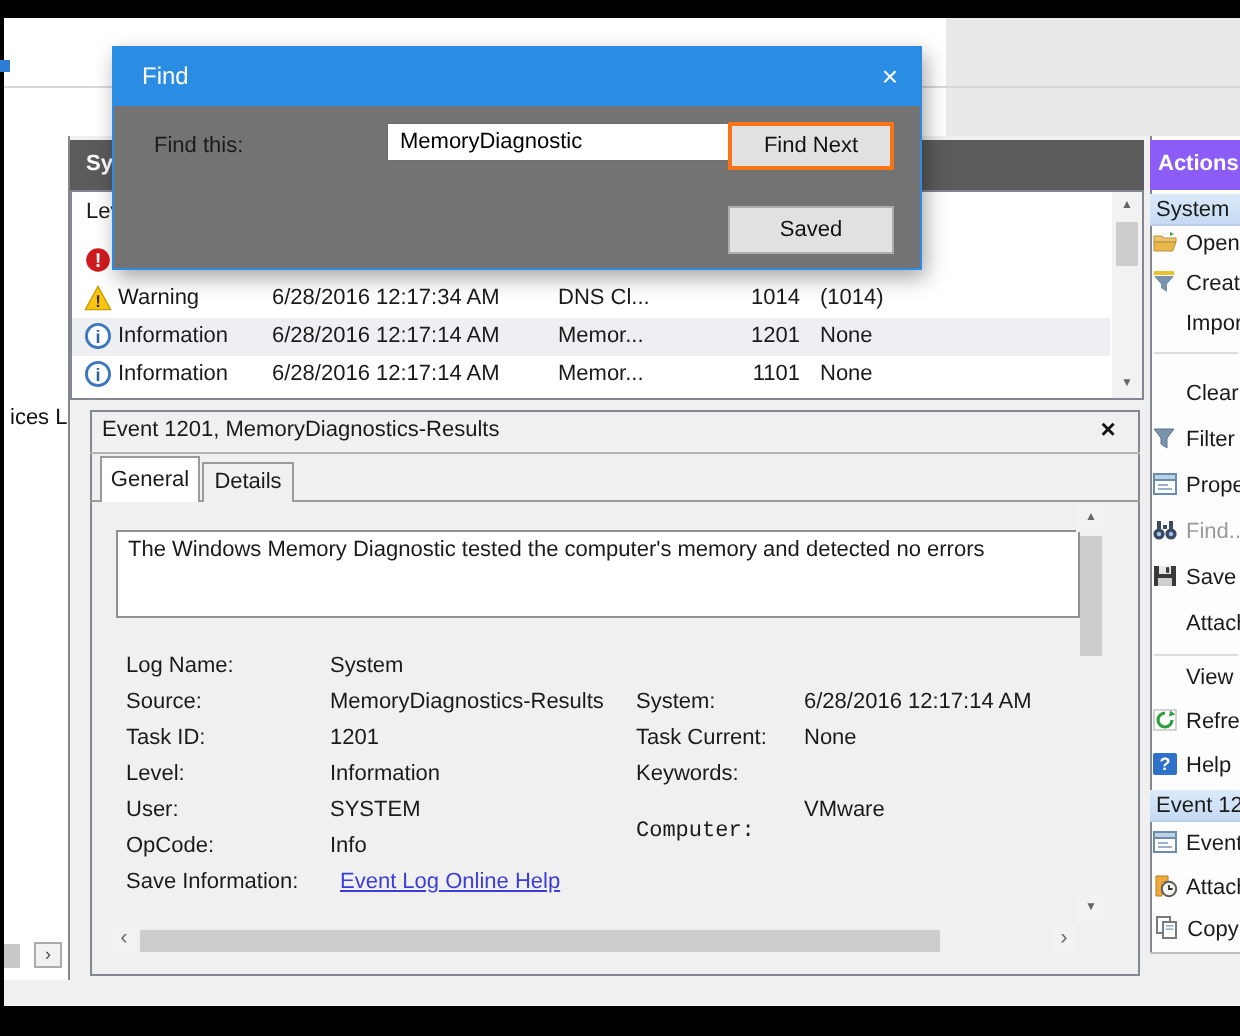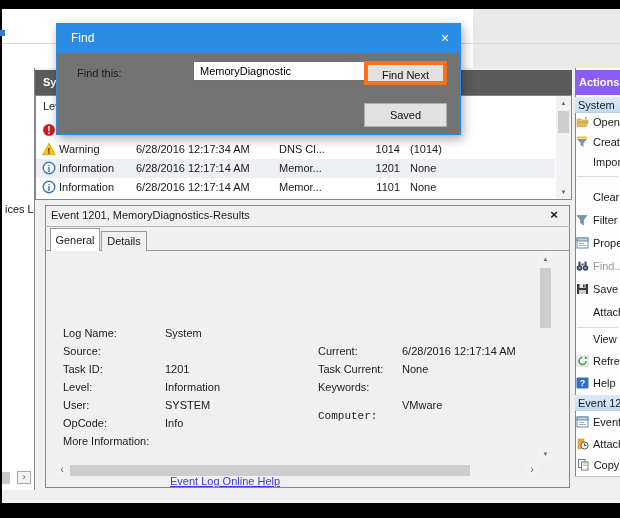--- a/index.html
+++ b/index.html
@@ -63,21 +63,21 @@
   .dialog{left:56px;top:23px;width:405px;height:112px;background:#737373;border:1px solid #2b8ce4;
           box-sizing:border-box;box-shadow:2px 4px 10px rgba(0,0,0,0.35);z-index:10;}
   .dlg-title{left:0;top:0;width:403px;height:29px;background:#2b8ce4;color:#fff;font-size:12px;line-height:29px;
              padding-left:14px;box-sizing:border-box;}
   .dlg-close{left:373px;top:0;width:30px;height:29px;color:#fff;text-align:center;line-height:28px;font-size:14px;}
   .dlg-label{left:20px;top:43px;width:75px;height:16px;}
   .dlg-input{left:100px;top:37px;width:192px;height:20px;border:1px solid #707070;background:#fff;box-sizing:border-box;
              font-family:inherit;font-size:11px;padding:0 6px;margin-left:36px;}
   .btn{width:83px;height:24px;background:#e1e1e1;border:1px solid #adadad;box-sizing:border-box;
        text-align:center;line-height:21px;font-family:inherit;font-size:11px;color:#111;}
-  .btn.default{border:4px solid #f97316;line-height:19px;text-align:center;}
+  .btn.default{border:2px solid #f97316;line-height:19px;text-align:center;}
   .black{background:#000;}
 </style>
 </head>
 <body>
 
 <div class="screen">
 
   <div class="abs black" style="left:0;top:0;width:620px;height:9px;"></div>
   <div class="abs black" style="left:0;top:503px;width:620px;height:15px;"></div>
   <div class="abs black" style="left:0;top:9px;width:2px;height:494px;"></div>
@@ -155,36 +155,38 @@
   <div class="abs sb-btn" style="left:556px;top:185px;width:15px;height:14px;">▼</div>
 
   <div class="abs dpane"></div>
   <div class="abs dtitle">Event 1201, MemoryDiagnostics-Results</div>
   <div class="abs dclose">×</div>
   <div class="abs dheadline"></div>
   <div class="abs tabline"></div>
   <div class="abs tab active">General</div>
   <div class="abs tab inactive">Details</div>
 
+  <div class="abs msgbox">The Windows Memory Diagnostic tested the computer's memory and detected no errors</div>
 
   <div class="abs flabel" style="left:63px;top:327px;">Log Name:</div>
   <div class="abs fvalue" style="left:165px;top:327px;">System</div>
   <div class="abs flabel" style="left:63px;top:345px;">Source:</div>
+  <div class="abs fvalue" style="left:165px;top:345px;">MemoryDiagnostics-Results</div>
   <div class="abs flabel" style="left:63px;top:363px;">Task ID:</div>
   <div class="abs fvalue" style="left:165px;top:363px;">1201</div>
   <div class="abs flabel" style="left:63px;top:381px;">Level:</div>
   <div class="abs fvalue" style="left:165px;top:381px;">Information</div>
   <div class="abs flabel" style="left:63px;top:399px;">User:</div>
   <div class="abs fvalue" style="left:165px;top:399px;">SYSTEM</div>
   <div class="abs flabel" style="left:63px;top:417px;">OpCode:</div>
   <div class="abs fvalue" style="left:165px;top:417px;">Info</div>
-  <div class="abs flabel" style="left:63px;top:435px;width:105px;">More Information:</div>
-  <a class="abs flink" style="left:170px;top:435px;margin-top:40px;">Event Log Online Help</a>
-
-  <div class="abs flabel" style="left:318px;top:345px;width:82px;">Current:</div>
+  <div class="abs flabel" style="left:63px;top:435px;width:105px;">Save Information:</div>
+  <a class="abs flink" style="left:170px;top:435px;">Event Log Online Help</a>
+
+  <div class="abs flabel" style="left:318px;top:345px;width:82px;">System:</div>
   <div class="abs fvalue" style="left:402px;top:345px;">6/28/2016 12:17:14 AM</div>
   <div class="abs flabel" style="left:318px;top:363px;width:82px;">Task Current:</div>
   <div class="abs fvalue" style="left:402px;top:363px;">None</div>
   <div class="abs flabel" style="left:318px;top:381px;width:82px;">Keywords:</div>
   <div class="abs fvalue" style="left:402px;top:381px;"></div>
   <div class="abs flabel" style="left:318px;top:410px;width:82px;font-family:Liberation Mono, monospace;">Computer:</div>
   <div class="abs fvalue" style="left:402px;top:399px;">VMware</div>
 
   <div class="abs sb-btn" style="left:538px;top:252px;width:15px;height:14px;">▲</div>
   <div class="abs sb-thumb" style="left:540px;top:268px;width:11px;height:60px;"></div>

